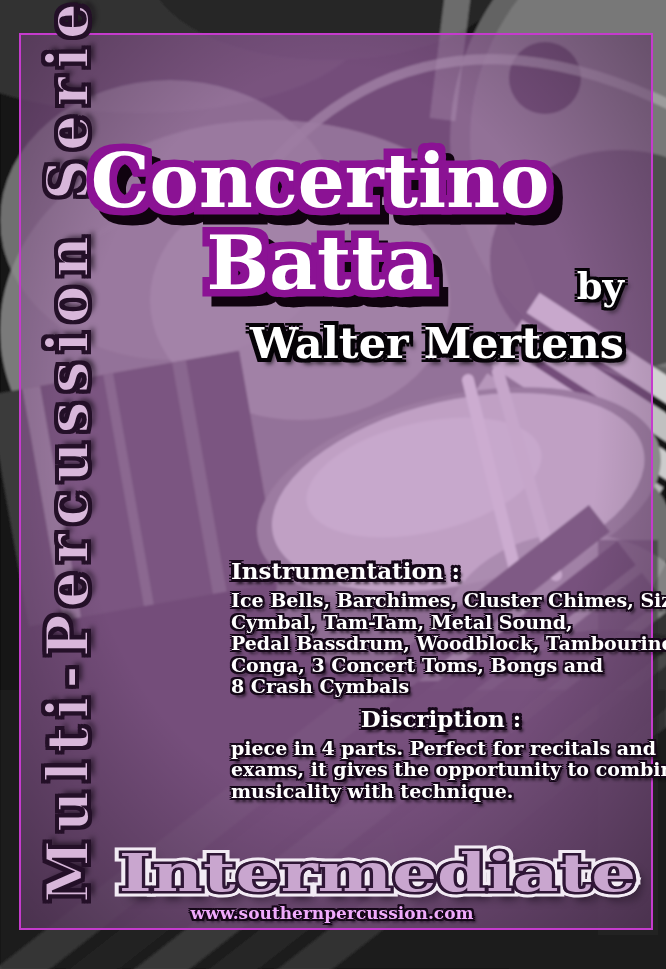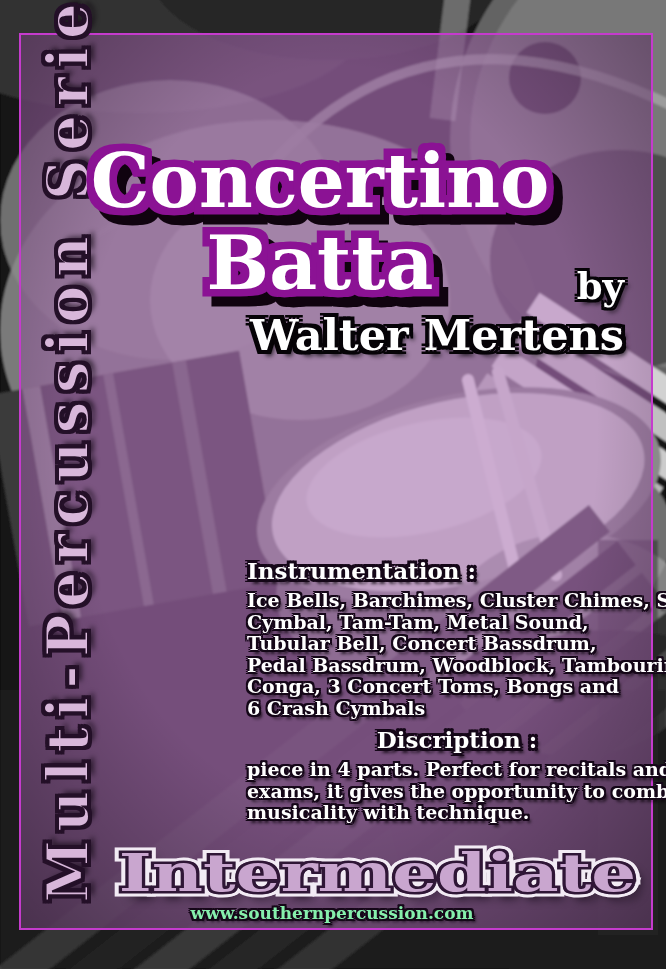--- a/index.html
+++ b/index.html
@@ -32,28 +32,28 @@
                 -7px 0 0 #8b1294,7px 0 0 #8b1294,0 -7px 0 #8b1294,0 7px 0 #8b1294;}
   .tl.ft{color:#ffffff;}
 
   
   .byline{position:absolute;left:24px;top:264px;width:600px;text-align:right;color:#fff;}
   .by-word{display:block;font-weight:bold;font-size:37px;line-height:44px;
     text-shadow:-3px -3px 0 #060307,0 -3px 0 #060307,3px -3px 0 #060307,
                 -3px 0 0 #060307,3px 0 0 #060307,
                 -3px 3px 0 #060307,0 3px 0 #060307,3px 3px 0 #060307,
                 4px 5px 4px rgba(0,0,0,.7);}
-  .author{display:block;font-weight:bold;font-size:43px;line-height:50px;margin-top:2px;
+  .author{display:block;font-weight:bold;font-size:43px;line-height:50px;margin-top:10px;
     text-shadow:-4px -4px 0 #060307,0 -4px 0 #060307,4px -4px 0 #060307,
                 -4px 0 0 #060307,4px 0 0 #060307,
                 -4px 4px 0 #060307,0 4px 0 #060307,4px 4px 0 #060307,
                 5px 6px 4px rgba(0,0,0,.7);}
 
   
-  .info{position:absolute;left:247px;top:556px;width:420px;color:#fff;}
+  .info{position:absolute;left:231px;top:556px;width:420px;color:#fff;}
   .sec-h{font-weight:bold;font-size:23px;line-height:30px;
     text-shadow:-3px -3px 0 #150718,0 -3px 0 #150718,3px -3px 0 #150718,
                 -3px 0 0 #150718,3px 0 0 #150718,
                 -3px 3px 0 #150718,0 3px 0 #150718,3px 3px 0 #150718,
                 4px 5px 3px rgba(5,1,6,.75);}
   .sec-lines{margin-top:4px;font-weight:bold;font-size:19px;line-height:21.5px;}
   .sec-lines div{white-space:nowrap;
     text-shadow:-2px -2px 0 #150718,0 -2px 0 #150718,2px -2px 0 #150718,
                 -2px 0 0 #150718,2px 0 0 #150718,
                 -2px 2px 0 #150718,0 2px 0 #150718,2px 2px 0 #150718,
@@ -67,21 +67,21 @@
   .lv .w{position:absolute;left:0;top:0;color:#f2ebf4;-webkit-text-stroke:11px #f2ebf4;
     text-shadow:-4px -4px 0 #f2ebf4,4px -4px 0 #f2ebf4,-4px 4px 0 #f2ebf4,4px 4px 0 #f2ebf4,
                 -4px 0 0 #f2ebf4,4px 0 0 #f2ebf4,0 -4px 0 #f2ebf4,0 4px 0 #f2ebf4,
                 6px 7px 8px rgba(8,3,10,.8);}
   .lv .d{position:absolute;left:0;top:0;color:#2f1636;-webkit-text-stroke:5px #2f1636;
     text-shadow:-2px -2px 0 #2f1636,2px -2px 0 #2f1636,-2px 2px 0 #2f1636,2px 2px 0 #2f1636;}
   .lv .f{position:relative;color:#c9a6cf;}
 
   
   .footer{position:absolute;left:19px;top:901px;width:626px;text-align:center;
-    color:#86efac;font-weight:bold;font-size:17px;line-height:24px;
+    color:#f0abfc;font-weight:bold;font-size:17px;line-height:24px;
     text-shadow:-2px -2px 0 #150718,0 -2px 0 #150718,2px -2px 0 #150718,
                 -2px 0 0 #150718,2px 0 0 #150718,
                 -2px 2px 0 #150718,0 2px 0 #150718,2px 2px 0 #150718,
                 3px 3px 3px rgba(5,1,6,.8);}
 </style>
 </head>
 <body>
 
 <div class="page">
 
@@ -182,24 +182,23 @@
   <div class="byline">
     <span class="by-word">by</span>
     <span class="author">Walter Mertens</span>
   </div>
 
   <div class="info">
     <div class="sec-h">Instrumentation :</div>
     <div class="sec-lines">
       <div>Ice Bells, Barchimes, Cluster Chimes, Sizzle</div>
       <div>Cymbal, Tam-Tam, Metal Sound,</div>
-      <div>Tubular Bell, Concert Bassdrum,</div>
       <div>Pedal Bassdrum, Woodblock, Tambourine,</div>
       <div>Conga, 3 Concert Toms, Bongs and</div>
-      <div>6 Crash Cymbals</div>
+      <div>8 Crash Cymbals</div>
     </div>
     <div class="sec-h second">Discription :</div>
     <div class="sec-lines">
       <div>piece in 4 parts. Perfect for recitals and</div>
       <div>exams, it gives the opportunity to combine</div>
       <div>musicality with technique.</div>
     </div>
   </div>
 
   <div class="level">

